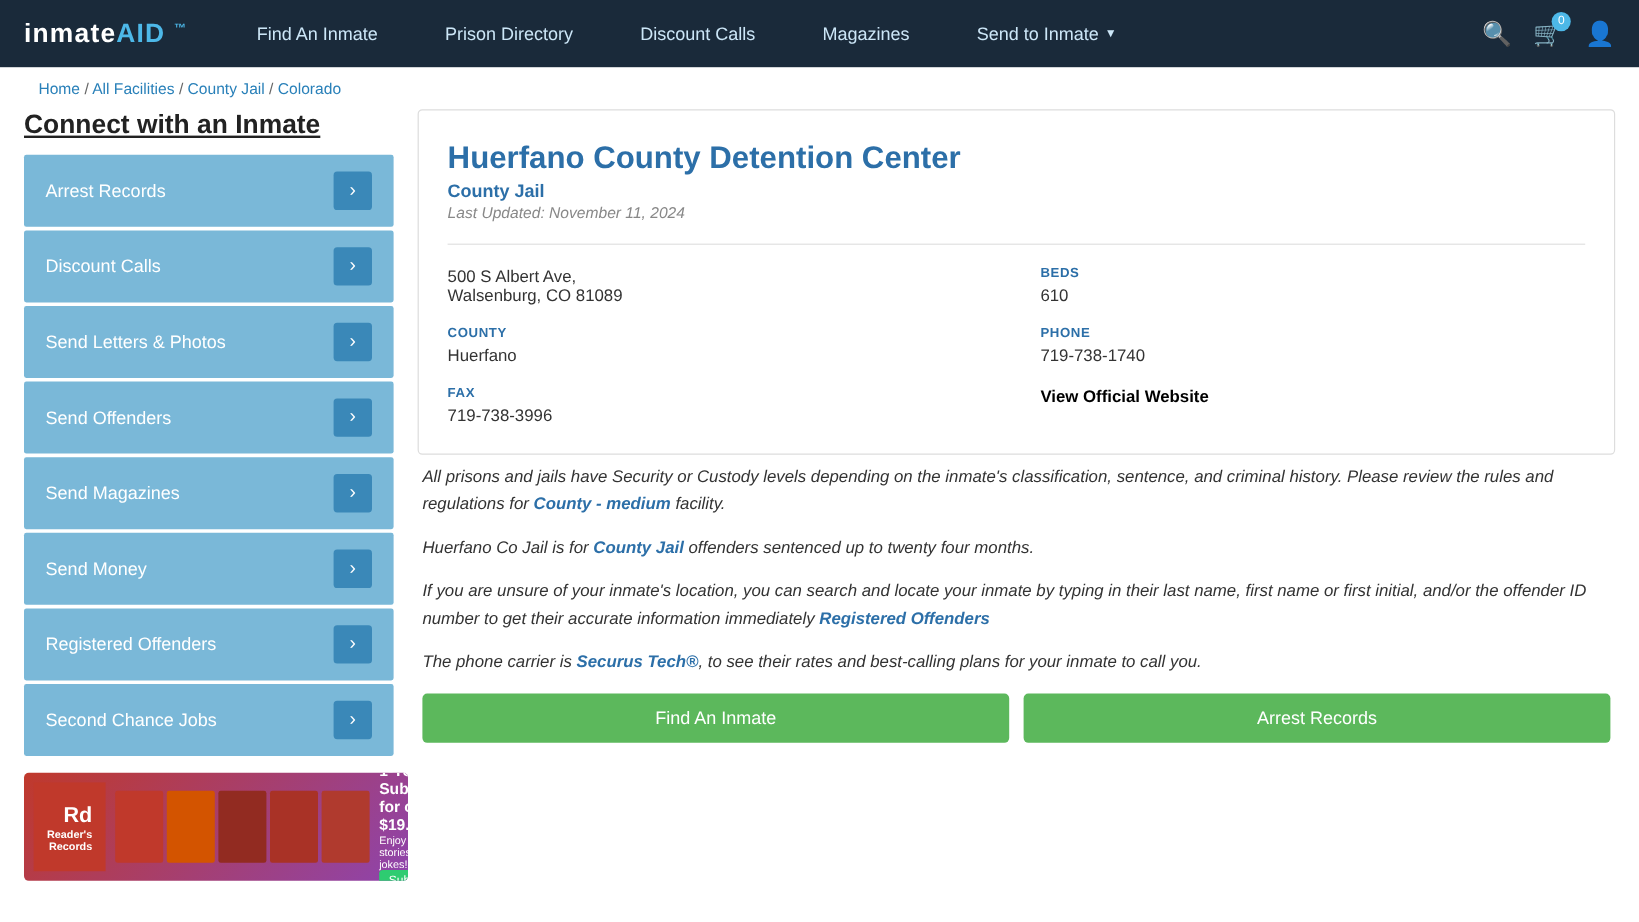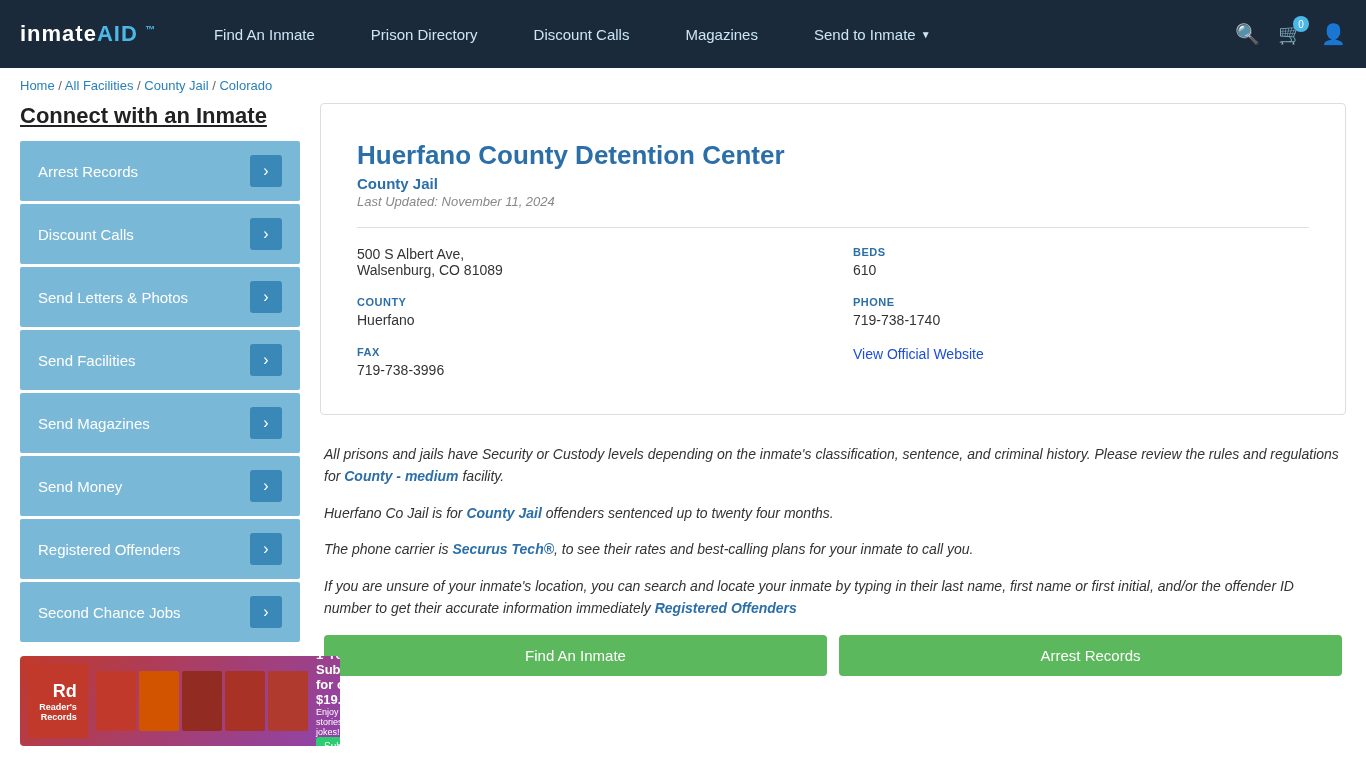--- a/index.html
+++ b/index.html
@@ -4,21 +4,21 @@
   <style>
     * { margin: 0; padding: 0; box-sizing: border-box; }
     body { font-family: Arial, sans-serif; font-size: 14px; color: #333; background: #fff; }
 
     
     .header {
       background: #1a2a3a;
       display: flex;
       align-items: center;
       padding: 0 20px;
-      height: 68px;
+      height: 56px;
     }
     .logo {
       display: flex;
       align-items: center;
       margin-right: 30px;
     }
     .logo-text {
       color: #fff;
       font-size: 22px;
       font-weight: bold;
@@ -65,37 +65,37 @@
       width: 16px;
       height: 16px;
       font-size: 10px;
       display: flex;
       align-items: center;
       justify-content: center;
     }
 
     
     .breadcrumb {
-      padding: 10px 20px;
+      padding: 10px 32px;
       font-size: 13px;
     }
     .breadcrumb a { color: #2980b9; text-decoration: none; }
     .breadcrumb span { color: #666; }
 
     
     .main-layout {
       display: flex;
       padding: 0 20px 20px 20px;
       gap: 20px;
       max-width: 1366px;
     }
 
     
     .sidebar {
-      width: 280px;
+      width: 308px;
       flex-shrink: 0;
     }
     .sidebar-title {
       font-size: 22px;
       font-weight: bold;
       text-decoration: underline;
       margin-bottom: 12px;
       color: #222;
     }
     .sidebar-menu {
@@ -188,22 +188,22 @@
       white-space: nowrap;
     }
 
     
     .content {
       flex: 1;
     }
     .facility-card {
       border: 1px solid #ddd;
       border-radius: 4px;
-      padding: 36px;
-      margin-bottom: 28px;
+      padding: 24px;
+      margin-bottom: 7px;
     }
     .facility-name {
       font-size: 26px;
       font-weight: bold;
       color: #2c6fa8;
       margin-bottom: 4px;
     }
     .facility-type {
       color: #2c6fa8;
       font-size: 15px;
@@ -232,23 +232,24 @@
       font-weight: bold;
       text-transform: uppercase;
       letter-spacing: 0.5px;
       margin-bottom: 4px;
     }
     .detail-value {
       color: #333;
       font-size: 14px;
     }
     .detail-link {
-      color: #1d4ed8;
+      color: #000000;
       text-decoration: none;
       font-size: 14px;
+      font-weight: bold;
     }
 
     
     .description {
       padding: 0 4px;
     }
     .desc-para {
       font-style: italic;
       margin-bottom: 14px;
       line-height: 1.6;
@@ -325,21 +326,21 @@
       </div>
       <div class="sidebar-item">
         <span>Discount Calls</span>
         <div class="chevron">›</div>
       </div>
       <div class="sidebar-item">
         <span>Send Letters &amp; Photos</span>
         <div class="chevron">›</div>
       </div>
       <div class="sidebar-item">
-        <span>Send Facilities</span>
+        <span>Send Offenders</span>
         <div class="chevron">›</div>
       </div>
       <div class="sidebar-item">
         <span>Send Magazines</span>
         <div class="chevron">›</div>
       </div>
       <div class="sidebar-item">
         <span>Send Money</span>
         <div class="chevron">›</div>
       </div>
@@ -421,24 +422,24 @@
     </div>
 
     <div class="description">
       <p class="desc-para">
         <span>All prisons and jails have Security or Custody levels depending on the inmate's classification, sentence, and criminal history. Please review the rules and regulations for </span><a class="desc-link" href="#">County - medium</a><span> facility.</span>
       </p>
       <p class="desc-para">
         <span>Huerfano Co Jail is for </span><a class="desc-link" href="#">County Jail</a><span> offenders sentenced up to twenty four months.</span>
       </p>
       <p class="desc-para">
-        <span>The phone carrier is </span><a class="desc-link" href="#">Securus Tech®</a><span>, to see their rates and best-calling plans for your inmate to call you.</span>
+        <span>If you are unsure of your inmate's location, you can search and locate your inmate by typing in their last name, first name or first initial, and/or the offender ID number to get their accurate information immediately </span><a class="desc-link" href="#">Registered Offenders</a>
       </p>
       <p class="desc-para">
-        <span>If you are unsure of your inmate's location, you can search and locate your inmate by typing in their last name, first name or first initial, and/or the offender ID number to get their accurate information immediately </span><a class="desc-link" href="#">Registered Offenders</a>
+        <span>The phone carrier is </span><a class="desc-link" href="#">Securus Tech®</a><span>, to see their rates and best-calling plans for your inmate to call you.</span>
       </p>
       <div class="bottom-buttons">
         <button class="btn-green">Find An Inmate</button>
         <button class="btn-green">Arrest Records</button>
       </div>
     </div>
   </main>
 </div>
 
 </body></html>

